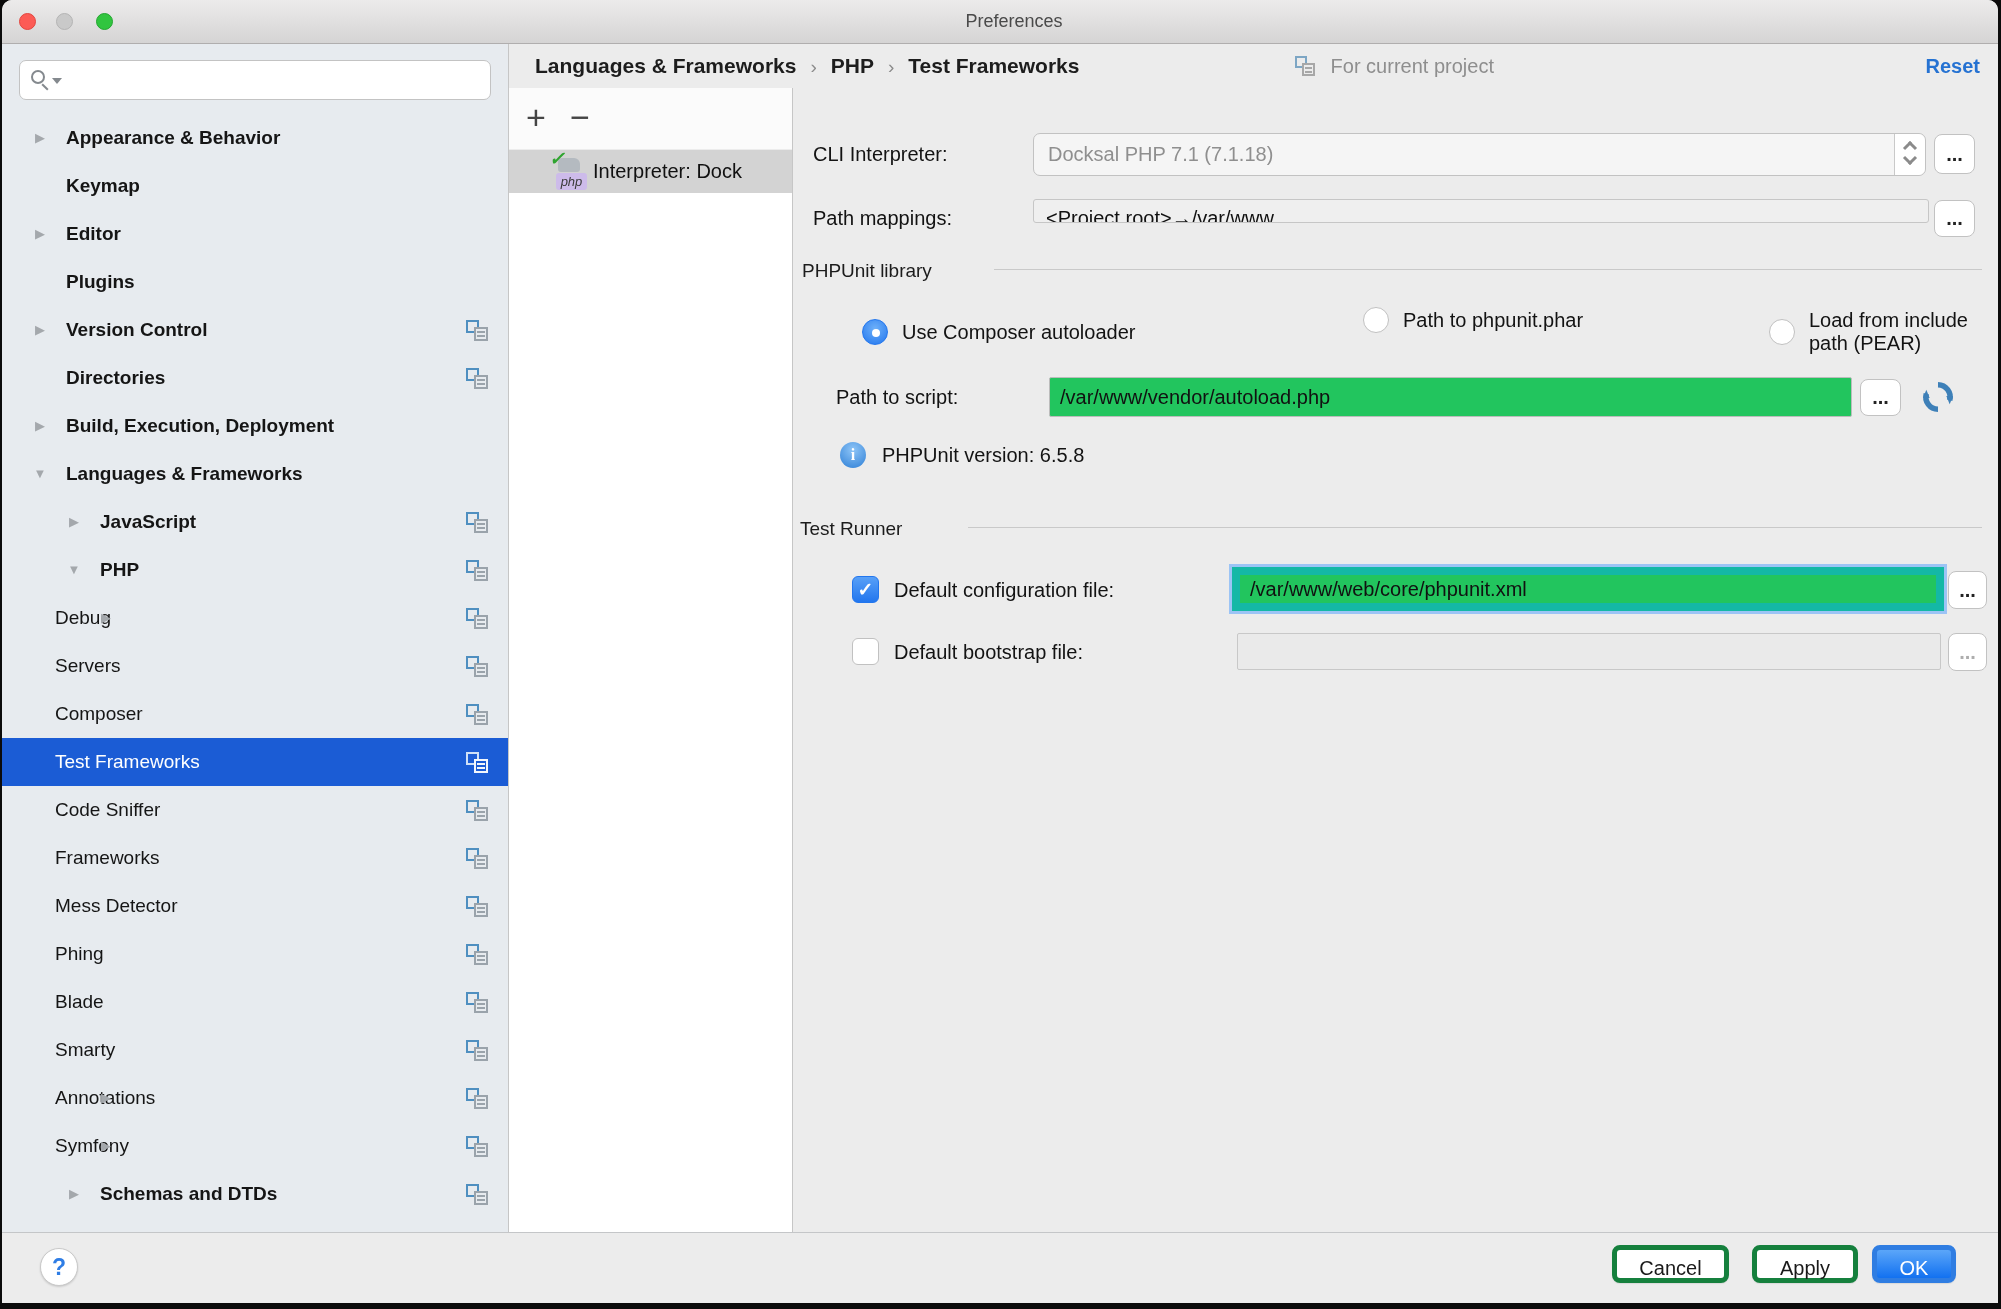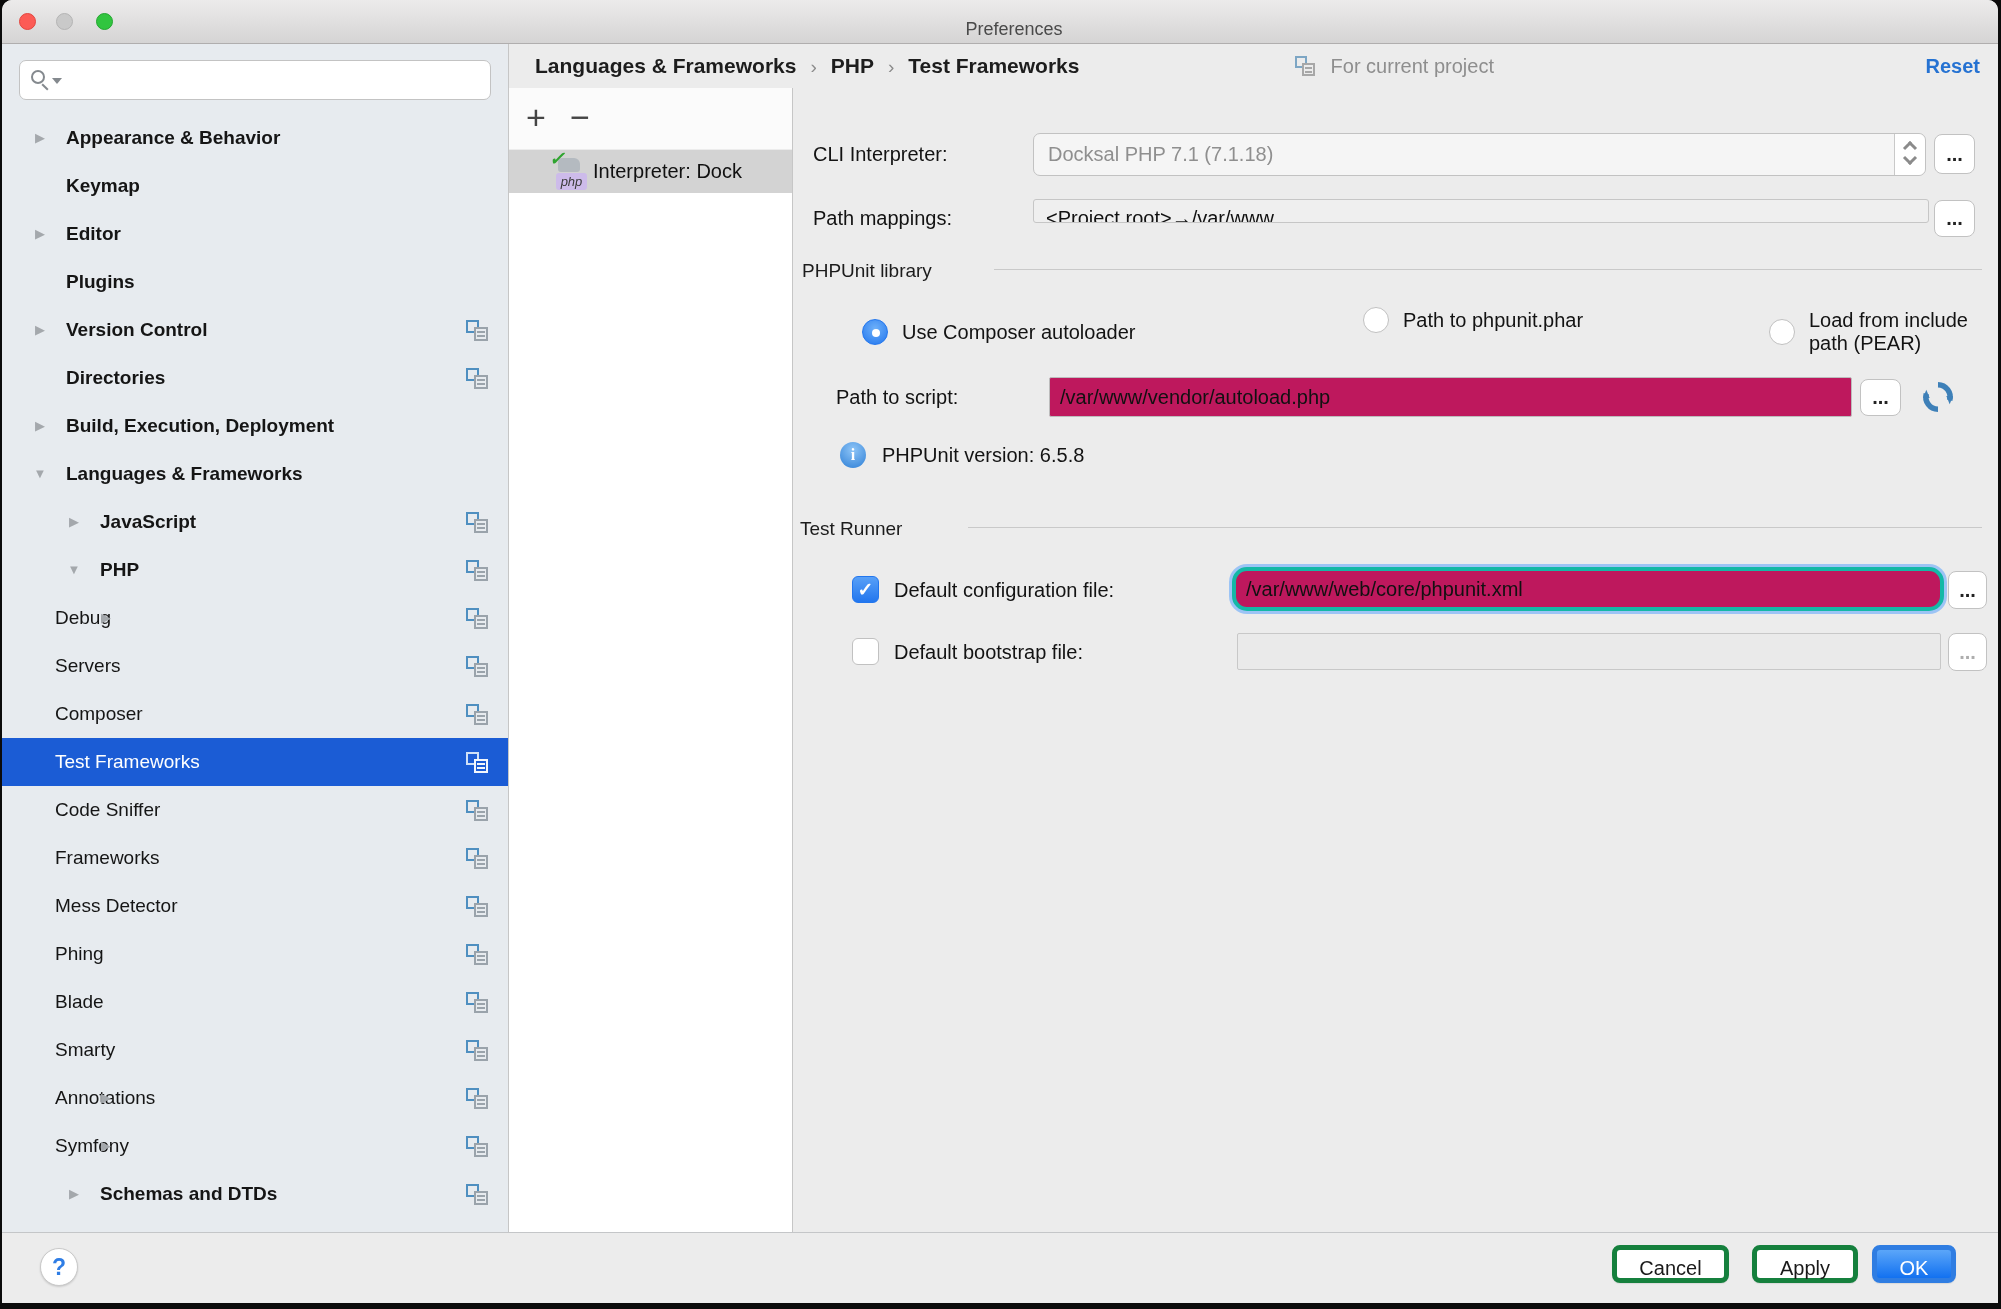--- a/index.html
+++ b/index.html
@@ -2,21 +2,21 @@
 <html><head>
 <meta charset="utf-8">
 <style>
   * { margin:0; padding:0; box-sizing:border-box; }
   html,body { width:2001px; height:1309px; background:#0b0b0b; font-family:"Liberation Sans", sans-serif; overflow:hidden; }
   .window { position:absolute; left:2px; top:0; width:1996px; height:1303px; background:#ececec; border-radius:10px 10px 0 0; overflow:hidden; }
 
   
   .titlebar { position:absolute; left:0; top:0; right:0; height:44px;
     background:linear-gradient(#ecebeb,#d5d4d4); border-bottom:1px solid #b0aeae; }
-  .title { position:absolute; left:0; right:0; top:8px; height:44px; line-height:42px; text-align:center;
+  .title { position:absolute; left:0; right:0; top:0; height:44px; line-height:42px; text-align:center;
     font-size:18px; color:#4a4a4a;margin-left:28px; }
   .tl { position:absolute; top:13px; width:17px; height:17px; border-radius:50%; }
   .tl.red   { left:17px;  background:#fc5b55; border:1px solid #e2463f; }
   .tl.gray  { left:54px;  background:#c9c9c9; border:1px solid #b4b4b4; }
   .tl.green { left:94px;  background:#31c53f; border:1px solid #23a630; }
 
   
   .sidebar { position:absolute; left:0; top:44px; width:507px; height:1188px; background:#e7ebef;
     border-right:1px solid #c6c6c6; overflow:hidden; }
   .searchbox { position:absolute; left:17px; top:16px; width:472px; height:40px; background:#fff;
@@ -80,23 +80,23 @@
   .combo .val { position:absolute; left:14px; top:0; right:40px; line-height:41px; color:#8f8f8f; white-space:nowrap; overflow:hidden; }
   .stepper { position:absolute; right:0; top:0; width:31px; height:41px; background:#fff; border-left:1px solid #c9c9c9; border-radius:0 7px 7px 0; }
   .chev { position:absolute; left:10px; width:10px; height:10px; border-left:3px solid #8b8b8b; border-top:3px solid #8b8b8b; }
   .chev.up { top:9px;  transform:rotate(45deg); }
   .chev.dn { top:19px; transform:rotate(225deg); }
   .browse { position:absolute; background:#fff; border:1px solid #c2c2c2; border-radius:8px; text-align:center;
     font-size:20px; font-weight:bold; color:#222; cursor:pointer; line-height:30px; }
   .browse.dis { color:#adadad; }
   .ffield { position:absolute; border:1px solid #c6c6c6; border-radius:3px; font-size:20px; color:#111;
     line-height:36px; padding:0 12px; white-space:nowrap; overflow:hidden; background:#efefef; }
-  .tinput { position:absolute; border:1px solid #bcbcbc; border-radius:2px; background:#be185d; font-family:"Liberation Sans",sans-serif;
+  .tinput { position:absolute; border:1px solid #bcbcbc; border-radius:2px; background:#22c55e; font-family:"Liberation Sans",sans-serif;
     font-size:20px; color:#111; padding:0 10px; outline:none; }
-  .tinput.focusring { border:4px solid #14b8a6; box-shadow:0 0 0 3px #9cc4f5; border-radius:15px; }
+  .tinput.focusring { border:8px solid #14b8a6; box-shadow:0 0 0 3px #9cc4f5; border-radius:0; }
   .tinput:disabled { background:#eaeaea; border-color:#c8c8c8; }
   .sechead { position:absolute; font-size:19px; color:#1c1c1c; white-space:nowrap; }
   .secline { position:absolute; height:1px; background:#c9c9c9; }
   .radio { position:absolute; height:32px; display:flex; align-items:center; cursor:pointer; }
   .rdot { width:26px; height:26px; border-radius:50%; background:#fff; border:1px solid #c1c1c1; margin-right:14px; flex:0 0 auto; position:relative; }
   .radio.on .rdot { background:radial-gradient(circle at 50% 35%, #6db0f9, #2276ee); border-color:#2276ee; }
   .radio.on .rdot::after { content:""; position:absolute; left:9px; top:9px; width:8px; height:8px; border-radius:50%; background:#fff; }
   .cbox { position:absolute; width:27px; height:27px; border-radius:6px; background:#fff; border:1px solid #c1c1c1; cursor:pointer; }
   .cbox.on { background:linear-gradient(#58a0f7,#2276ee); border-color:#2276ee; color:#fff; font-size:19px; font-weight:bold; text-align:center; line-height:26px; }
   .info-ico { position:absolute; width:26px; height:26px; border-radius:50%; background:radial-gradient(circle at 50% 30%, #8ec5f7, #2e7fd6);

